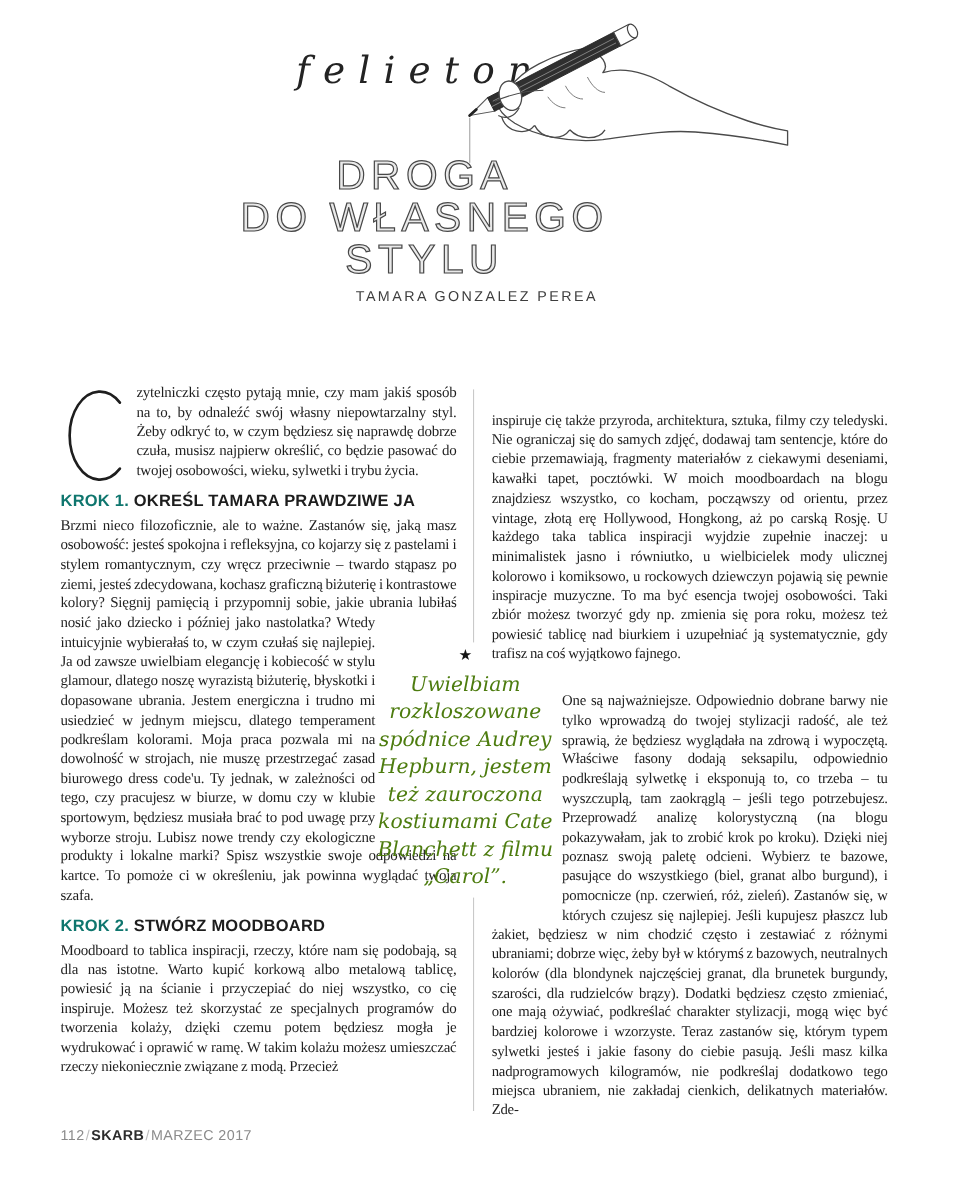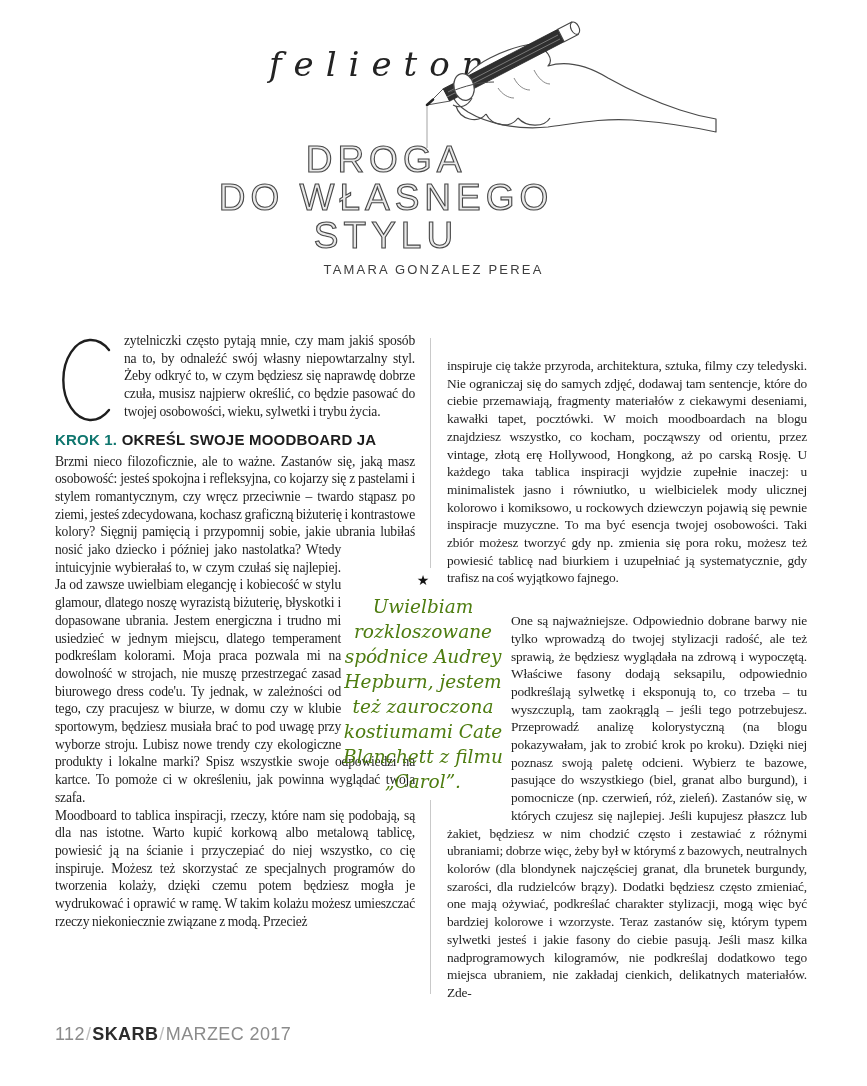--- a/index.html
+++ b/index.html
@@ -20,21 +20,21 @@
     color:rgba(70,70,70,0.12); -webkit-text-stroke:1.1px #474747;
   }
   .title span { display:block; }
   .byline {
     position:absolute; top:260px; left:0; width:867px; text-align:center;
     font-family:"Liberation Sans", sans-serif; font-size:13px; line-height:20px;
     letter-spacing:2.2px; color:#3e3e3e;
   }
 
   
-  .content { position:absolute; left:55px; top:332px; width:752px; height:692px; overflow:hidden; }
+  .content { position:absolute; left:55px; top:348px; width:752px; height:692px; overflow:hidden; }
   .col { position:absolute; top:0; width:360px; }
   .col-left  { left:0; }
   .col-right { left:392px; }
 
   .col p, .col h3 { text-align:justify; }
   .bodytext {
     font-size:13.6px; line-height:17.7px; letter-spacing:-0.2px; word-spacing:-0.5px;
     color:#1f1f1f; text-align:justify;
   }
   .col-right .bodytext { font-size:13.4px;margin-top:25px; }
@@ -58,21 +58,21 @@
   .pullquote { position:absolute; left:283px; top:240px; width:170px; text-align:center; }
   .pq-star { font-size:14px; color:#141414; margin-bottom:6px; font-family:"DejaVu Sans", sans-serif; }
   .pq-text {
     font-family:"DejaVu Serif", serif; font-style:italic;
     font-size:18.5px; line-height:25px; color:#4d7c0f;
   }
 
   
   .pagefooter {
     position:absolute; left:55px; top:1024px;
-    font-family:"Liberation Sans", sans-serif; font-size:18px; letter-spacing:0.4px;
+    font-family:"Liberation Sans", sans-serif; font-size:13px; letter-spacing:0.4px;
   }
   .pagefooter .pnum  { color:#8b8b8b; }
   .pagefooter .slash { color:#bdbdbd; padding:0 1px; }
   .pagefooter .mag   { color:#2c2c2c; font-weight:700; }
   .pagefooter .issue { color:#8b8b8b; }
 </style>
 </head>
 <body>
 
 <div class="page">
@@ -117,23 +117,24 @@
     <div>TAMARA GONZALEZ PEREA</div>
   </div>
 
   <main class="content">
 
     <div class="col col-left">
       <p class="bodytext"><span class="dropcap" aria-label="C"><svg width="58" height="86" viewBox="0 0 58 86" aria-hidden="true">
               <path d="M 54,13 A 27.5,40 0 1 0 54,73" fill="none" stroke="#1e1e1e" stroke-width="2.4" stroke-linecap="round"></path>
             </svg></span><span>zytelniczki często pytają mnie, czy mam jakiś sposób na to, by odnaleźć swój własny niepowtarzalny styl. Żeby odkryć to, w czym będziesz się naprawdę dobrze czuła, musisz najpierw określić, co będzie pasować do twojej osobowości, wieku, sylwetki i trybu życia.</span></p>
 
-      <h3 class="krok"><span class="red">KROK 1.</span> <span>OKREŚL SWOJE MOODBOARD JA</span></h3>
+      <h3 class="krok"><span class="red">KROK 1.</span> <span>OKREŚL TAMARA PRAWDZIWE JA</span></h3>
       <p class="bodytext"><span class="spacer sp-left"></span><span>Brzmi nieco filozoficznie, ale to ważne. Zastanów się, jaką masz osobowość: jesteś spokojna i refleksyjna, co kojarzy się z pastelami i stylem romantycznym, czy wręcz przeciwnie – twardo stąpasz po ziemi, jesteś zdecydowana, kochasz graficzną biżuterię i kontrastowe kolory? Sięgnij pamięcią i przypomnij sobie, jakie ubrania lubiłaś nosić jako dziecko i później jako nastolatka? Wtedy intuicyjnie wybierałaś to, w czym czułaś się najlepiej. Ja od zawsze uwielbiam elegancję i kobiecość w stylu glamour, dlatego noszę wyrazistą biżuterię, błyskotki i dopasowane ubrania. Jestem energiczna i trudno mi usiedzieć w jednym miejscu, dlatego temperament podkreślam kolorami. Moja praca pozwala mi na dowolność w strojach, nie muszę przestrzegać zasad biurowego dress code'u. Ty jednak, w zależności od tego, czy pracujesz w biurze, w domu czy w klubie sportowym, będziesz musiała brać to pod uwagę przy wyborze stroju. Lubisz nowe trendy czy ekologiczne produkty i lokalne marki? Spisz wszystkie swoje odpowiedzi na kartce. To pomoże ci w określeniu, jak powinna wyglądać twoja szafa.</span></p>
 
+      <h3 class="krok"><span class="red">KROK 2.</span> <span>STWÓRZ MOODBOARD</span></h3>
       <p class="bodytext"><span>Moodboard to tablica inspiracji, rzeczy, które nam się podobają, są dla nas istotne. Warto kupić korkową albo metalową tablicę, powiesić ją na ścianie i przyczepiać do niej wszystko, co cię inspiruje. Możesz też skorzystać ze specjalnych programów do tworzenia kolaży, dzięki czemu potem będziesz mogła je wydrukować i oprawić w ramę. W takim kolażu możesz umieszczać rzeczy niekoniecznie związane z modą. Przecież</span></p>
     </div>
 
     <div class="col col-right">
       <p class="bodytext"><span class="spacer sp-right"></span><span>inspiruje cię także przyroda, architektura, sztuka, filmy czy teledyski. Nie ograniczaj się do samych zdjęć, dodawaj tam sentencje, które do ciebie przemawiają, fragmenty materiałów z ciekawymi deseniami, kawałki tapet, pocztówki. W moich moodboardach na blogu znajdziesz wszystko, co kocham, począwszy od orientu, przez vintage, złotą erę Hollywood, Hongkong, aż po carską Rosję. U każdego taka tablica inspiracji wyjdzie zupełnie inaczej: u minimalistek jasno i równiutko, u wielbicielek mody ulicznej kolorowo i komiksowo, u rockowych dziewczyn pojawią się pewnie inspiracje muzyczne. To ma być esencja twojej osobowości. Taki zbiór możesz tworzyć gdy np. zmienia się pora roku, możesz też powiesić tablicę nad biurkiem i uzupełniać ją systematycznie, gdy trafisz na coś wyjątkowo fajnego.</span></p>
 
       <p class="bodytext"><span>One są najważniejsze. Odpowiednio dobrane barwy nie tylko wprowadzą do twojej stylizacji radość, ale też sprawią, że będziesz wyglądała na zdrową i wypoczętą. Właściwe fasony dodają seksapilu, odpowiednio podkreślają sylwetkę i eksponują to, co trzeba – tu wyszczuplą, tam zaokrąglą – jeśli tego potrzebujesz. Przeprowadź analizę kolorystyczną (na blogu pokazywałam, jak to zrobić krok po kroku). Dzięki niej poznasz swoją paletę odcieni. Wybierz te bazowe, pasujące do wszystkiego (biel, granat albo burgund), i pomocnicze (np. czerwień, róż, zieleń). Zastanów się, w których czujesz się najlepiej. Jeśli kupujesz płaszcz lub żakiet, będziesz w nim chodzić często i zestawiać z różnymi ubraniami; dobrze więc, żeby był w którymś z bazowych, neutralnych kolorów (dla blondynek najczęściej granat, dla brunetek burgundy, szarości, dla rudzielców brązy). Dodatki będziesz często zmieniać, one mają ożywiać, podkreślać charakter stylizacji, mogą więc być bardziej kolorowe i wzorzyste. Teraz zastanów się, którym typem sylwetki jesteś i jakie fasony do ciebie pasują. Jeśli masz kilka nadprogramowych kilogramów, nie podkreślaj dodatkowo tego miejsca ubraniem, nie zakładaj cienkich, delikatnych materiałów. Zde-</span></p>
     </div>
 
     <div class="divider d1"></div>

